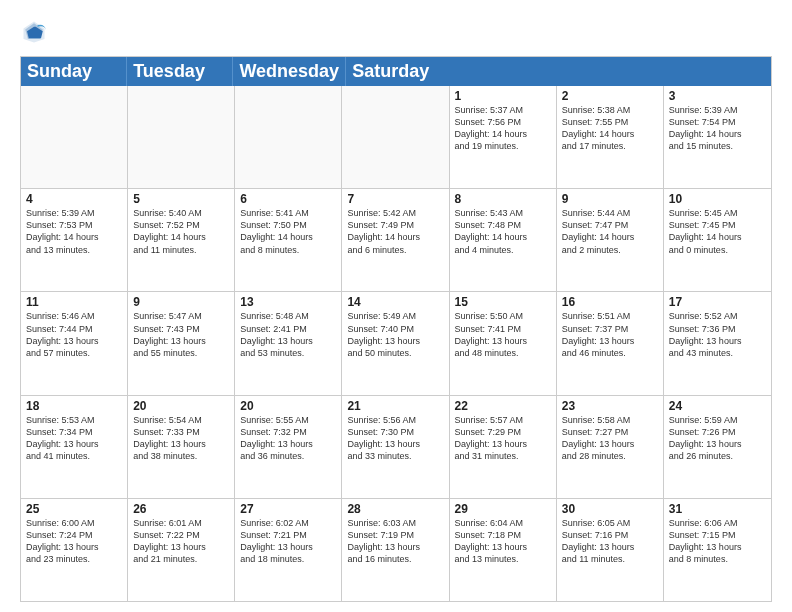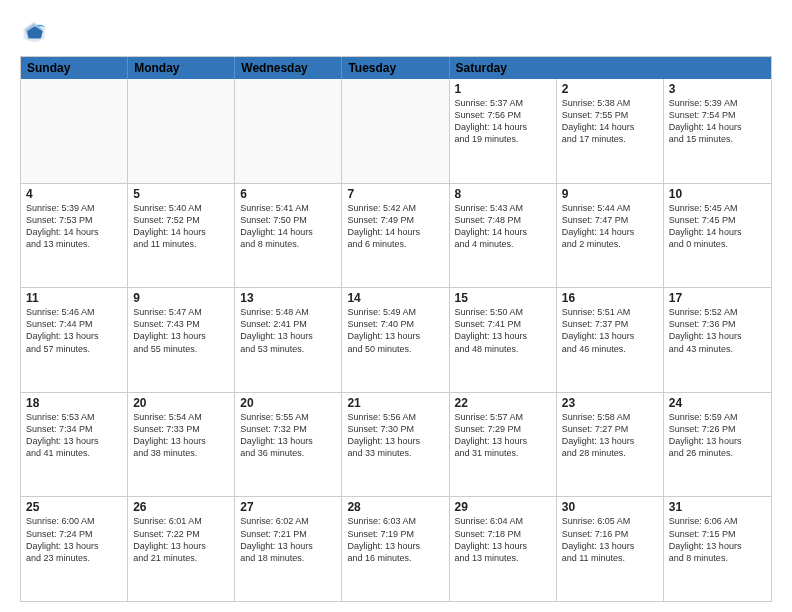--- a/index.html
+++ b/index.html
@@ -60,23 +60,23 @@
       display: flex;
       flex-direction: column;
       border: 1px solid #ccc;
     }
     .cal-header-row {
       display: grid;
       grid-template-columns: repeat(7, 1fr);
       background: #3275b8;
     }
     .cal-header-cell {
-      color: #000000;
+      color: #ffffff;
       font-weight: bold;
-      font-size: 12px;
+      font-size: 18px;
       padding: 4px 6px;
       text-align: left;
       border-right: 1px solid #5591cc;
     }
     .cal-header-cell:last-child { border-right: none; }
     .cal-body {
       flex: 1;
       display: flex;
       flex-direction: column;
     }
@@ -129,23 +129,22 @@
     </div>
     <div class="title-area">
       <div class="month-title"></div>
       <div class="subtitle"></div>
     </div>
   </div>
 
   <div class="calendar">
     <div class="cal-header-row">
     <div class="cal-header-cell">Sunday</div>
-        <div class="cal-header-cell">Monday</div>
+        <div class="cal-header-cell">Tuesday</div>
         <div class="cal-header-cell">Wednesday</div>
-        <div class="cal-header-cell">Tuesday</div>
         <div class="cal-header-cell">Saturday</div>
       </div>
     <div class="cal-body">
     <div class="cal-week">
           <div class="cal-cell empty"></div>
           <div class="cal-cell empty"></div>
           <div class="cal-cell empty"></div>
           <div class="cal-cell empty"></div>
           <div class="cal-cell">
             <div class="day-num">1</div>

